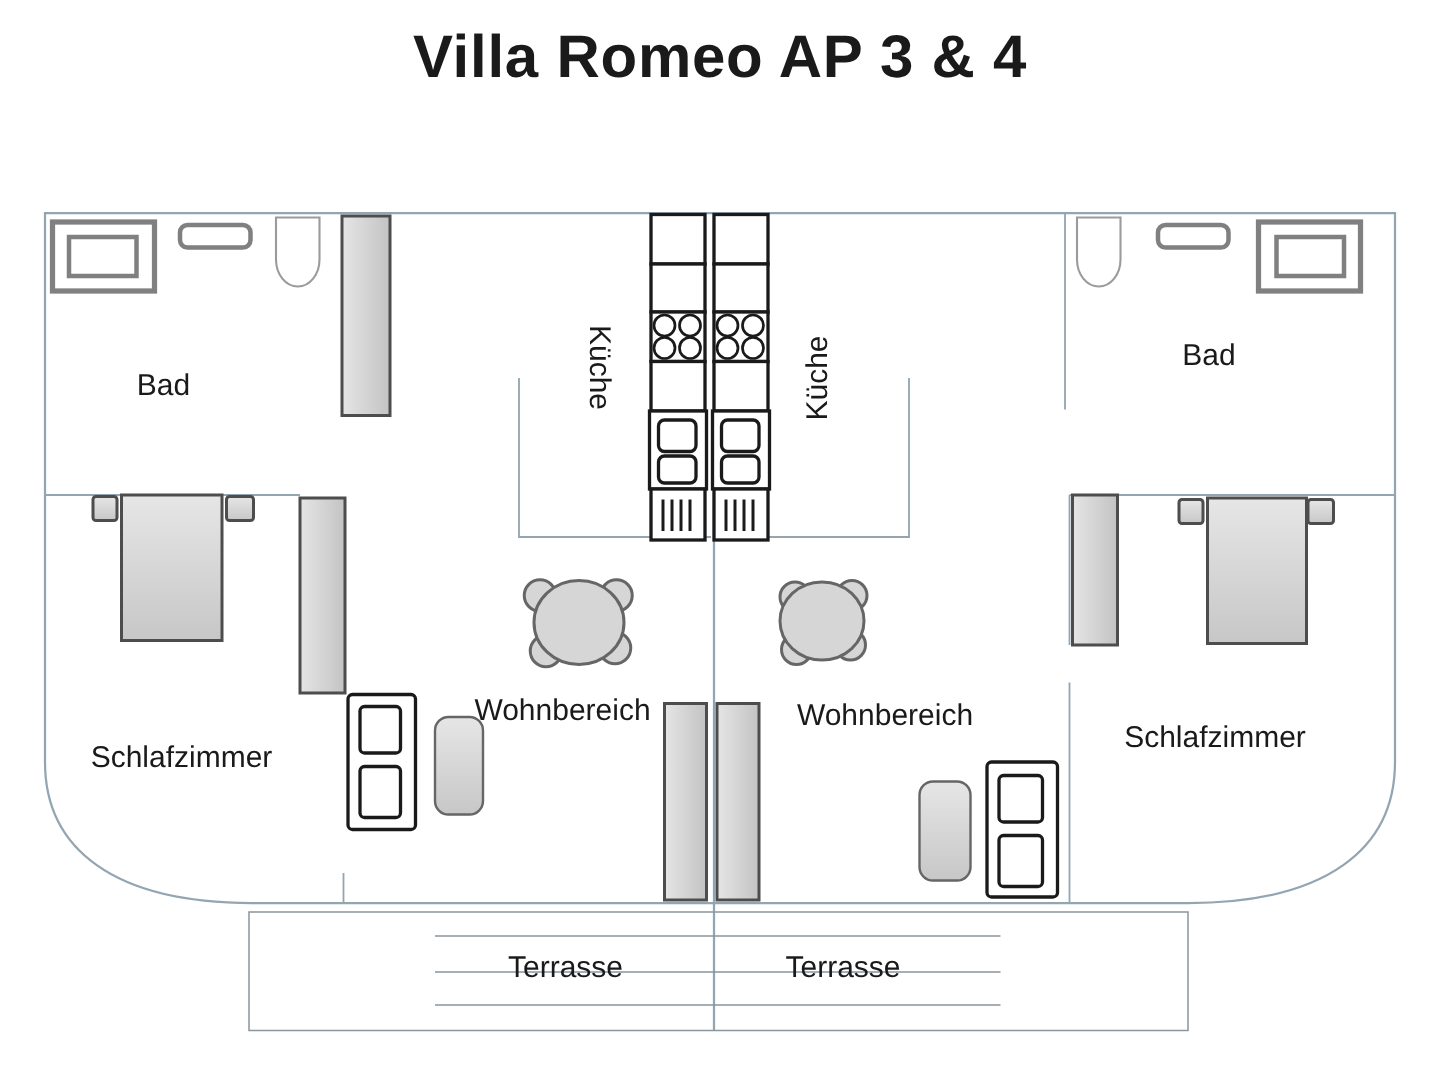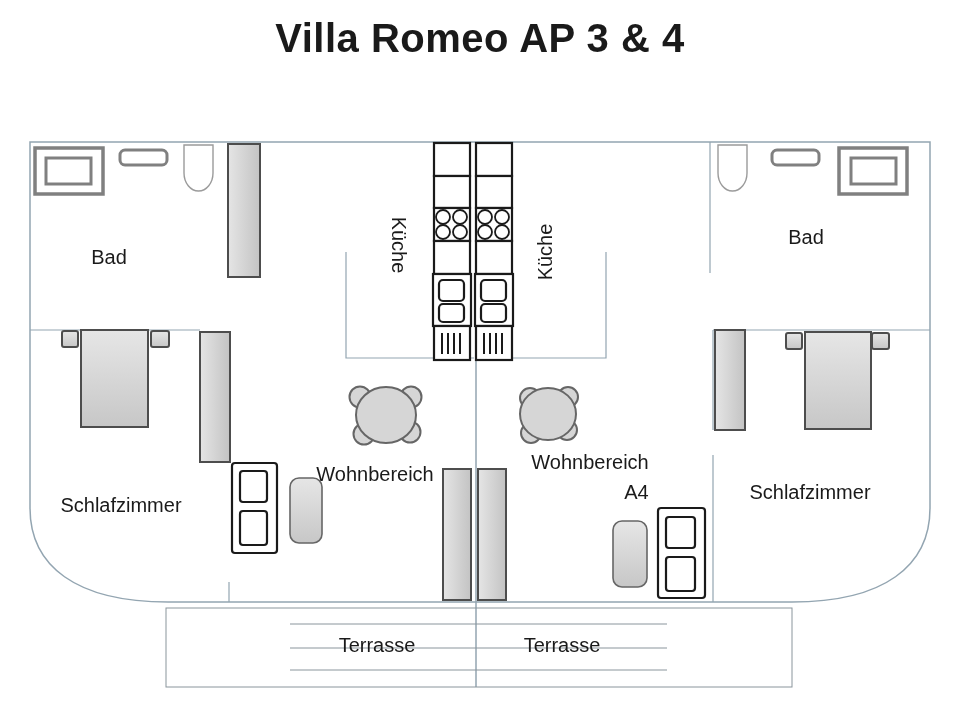--- a/index.html
+++ b/index.html
@@ -191,18 +191,17 @@
   <div class="room-label" style="left:806px;top:237px">Bad</div>
   <div class="room-label rot-cw" style="left:399px;top:245px">Küche</div>
   <div class="room-label rot-ccw" style="left:545px;top:252px">Küche</div>
   <div class="room-label" style="left:121px;top:505px">Schlafzimmer</div>
   <div class="room-label" style="left:810px;top:492px">Schlafzimmer</div>
   <div class="room-label two-line" style="left:375px;top:474px">
     <div>Wohnbereich</div>
   </div>
   <div class="room-label two-line" style="left:590px;top:477px">
     <div>Wohnbereich</div>
-    <div>A4</div>
   </div>
   <div class="room-label" style="left:377px;top:645px">Terrasse</div>
   <div class="room-label" style="left:562px;top:645px">Terrasse</div>
 
 </div>
 
 </body></html>

